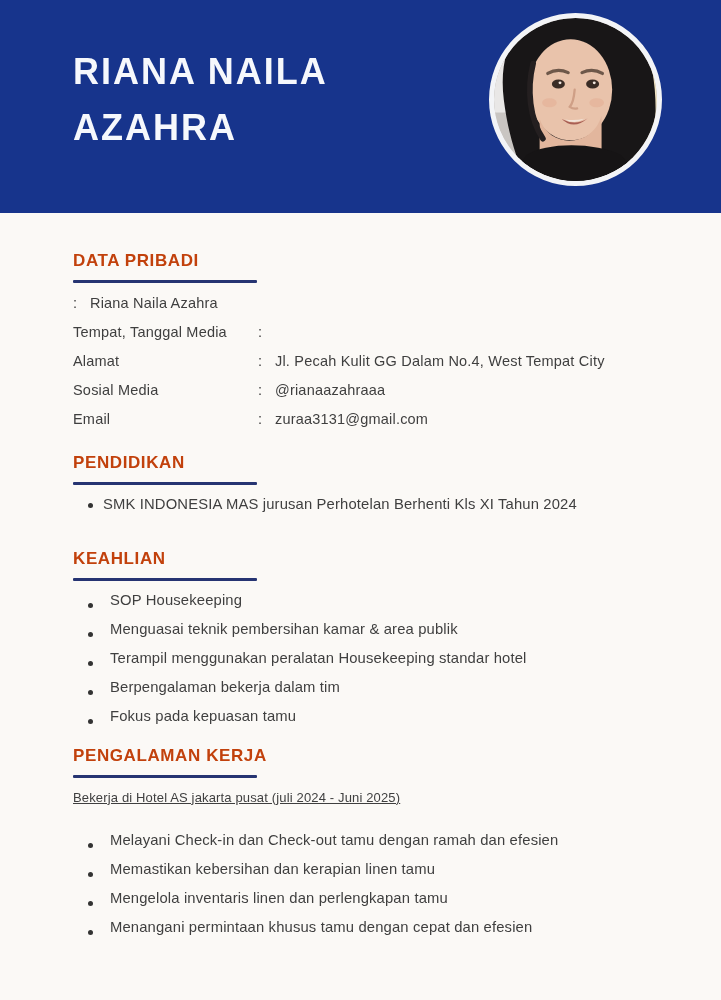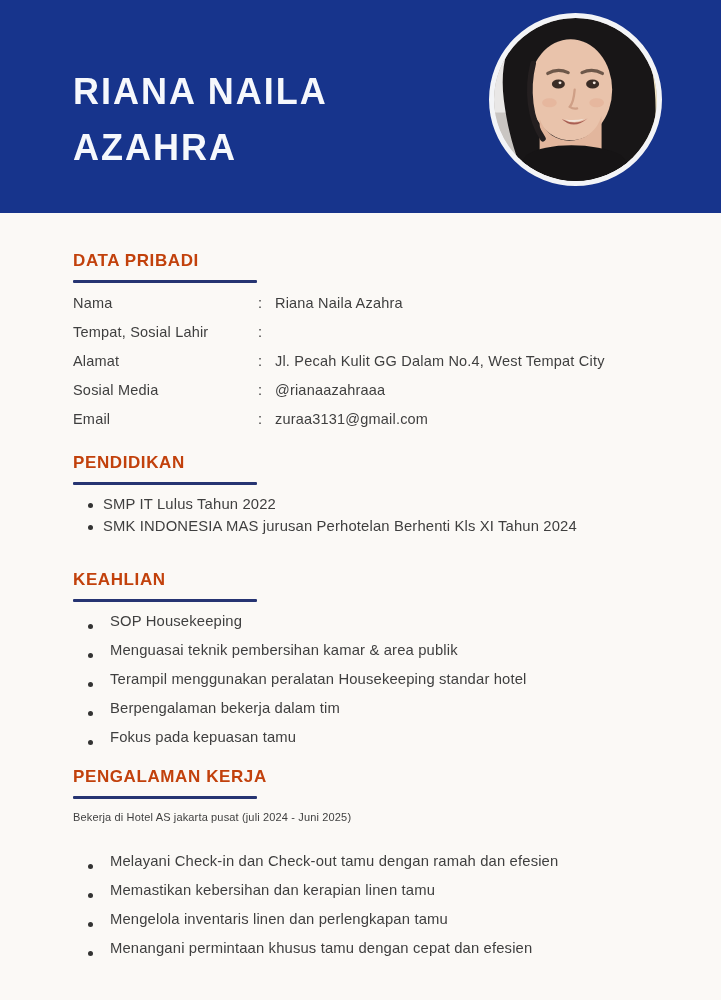--- a/index.html
+++ b/index.html
@@ -20,21 +20,21 @@
   .banner {
     position: absolute;
     top: 0; left: 0;
     width: 721px;
     height: 213px;
     background: #17348c;
   }
   .person-name {
     position: absolute;
     left: 73px;
-    top: 64px;
+    top: 44px;
     color: #f6f8fc;
     font-size: 36px;
     font-weight: 700;
     letter-spacing: 2px;
     line-height: 56px;
   }
   .avatar {
     position: absolute;
     left: 489px;
     top: 13px;
@@ -103,23 +103,24 @@
   }
   .bullet-text { flex: 1; }
 
   .sec-data      { margin-top: 38px; }
   .sec-pendidikan{ margin-top: 13px; }
   .sec-keahlian  { margin-top: 31px; }
   .sec-pengalaman{ margin-top: 9px; }
 
   .intro-line {
     margin-top: 12px;
-    font-size: 11px;
+    font-size: 13px;
     letter-spacing: 0.15px;
     height: 22px;
+    text-decoration: underline;
   }
   .sec-pengalaman .bullets { margin-top: 20px; }
 </style>
 </head>
 <body>
 
 <div class="page">
 
   <header class="banner">
     <div class="person-name">
@@ -167,26 +168,25 @@
     </div>
   </header>
 
   <main class="content">
 
     <section class="sec-data">
       <h2 class="section-title">DATA PRIBADI</h2>
       <div class="rule"></div>
       <div class="data-rows">
         <div class="drow">
-          <span class="dlabel">Nama</span>
           <span class="dcolon">:</span>
           <span class="dvalue">Riana Naila Azahra</span>
         </div>
         <div class="drow">
-          <span class="dlabel">Tempat, Sosial Lahir</span>
+          <span class="dlabel">Tempat, Tanggal Media</span>
           <span class="dcolon">:</span>
         </div>
         <div class="drow">
           <span class="dlabel">Alamat</span>
           <span class="dcolon">:</span>
           <span class="dvalue">Jl. Pecah Kulit GG Dalam No.4, West Tempat City</span>
         </div>
         <div class="drow">
           <span class="dlabel">Sosial Media</span>
           <span class="dcolon">:</span>
@@ -199,24 +199,20 @@
         </div>
       </div>
     </section>
 
     <section class="sec-pendidikan">
       <h2 class="section-title">PENDIDIKAN</h2>
       <div class="rule"></div>
       <div class="bullets tight">
         <div class="bullet">
           <span class="dot"></span>
-          <span class="bullet-text">SMP IT Lulus Tahun 2022</span>
-        </div>
-        <div class="bullet">
-          <span class="dot"></span>
           <span class="bullet-text">SMK INDONESIA MAS jurusan Perhotelan Berhenti Kls XI Tahun 2024</span>
         </div>
       </div>
     </section>
 
     <section class="sec-keahlian">
       <h2 class="section-title">KEAHLIAN</h2>
       <div class="rule"></div>
       <div class="bullets loose">
         <div class="bullet">

